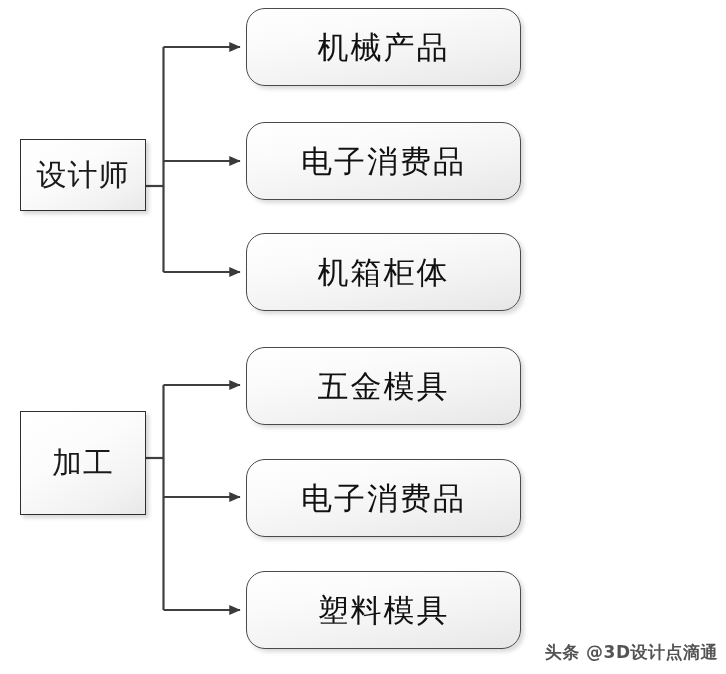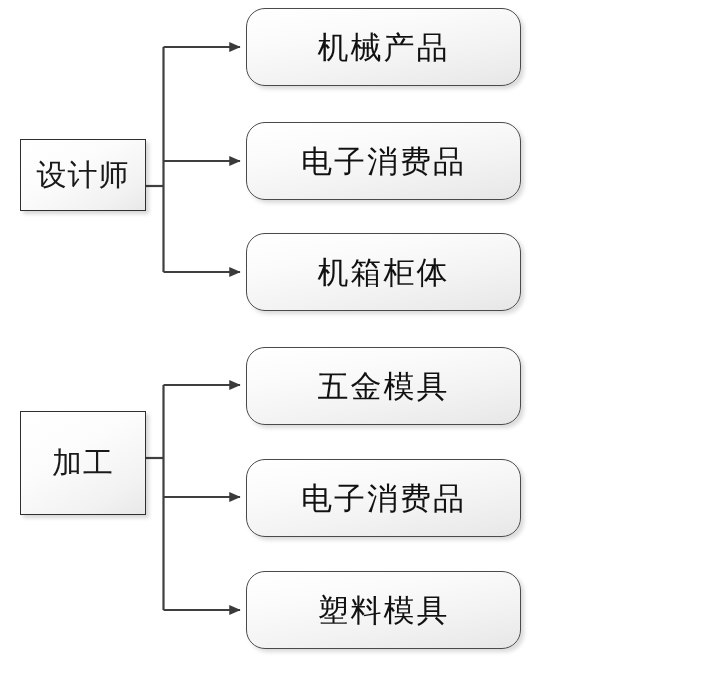--- a/index.html
+++ b/index.html
@@ -139,14 +139,15 @@
   </div>
 
   <div class="leaf-box" style="top:459px;">
     <span class="label">电子消费品</span>
   </div>
 
   <div class="leaf-box" style="top:571px;">
     <span class="label">塑料模具</span>
   </div>
 
+  <div id="watermark">头条 @3D设计点滴通</div>
 
 </div>
 
 </body></html>

